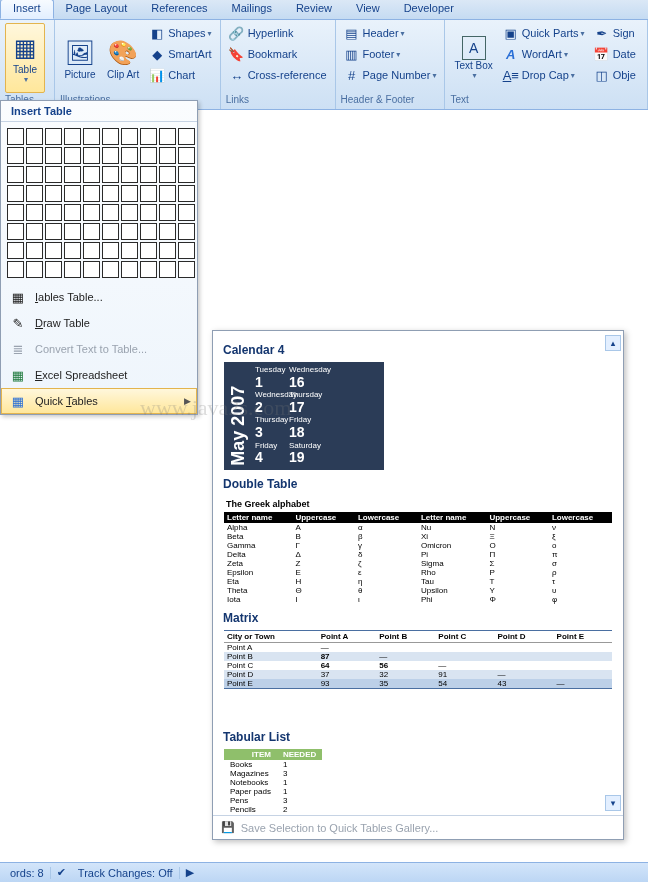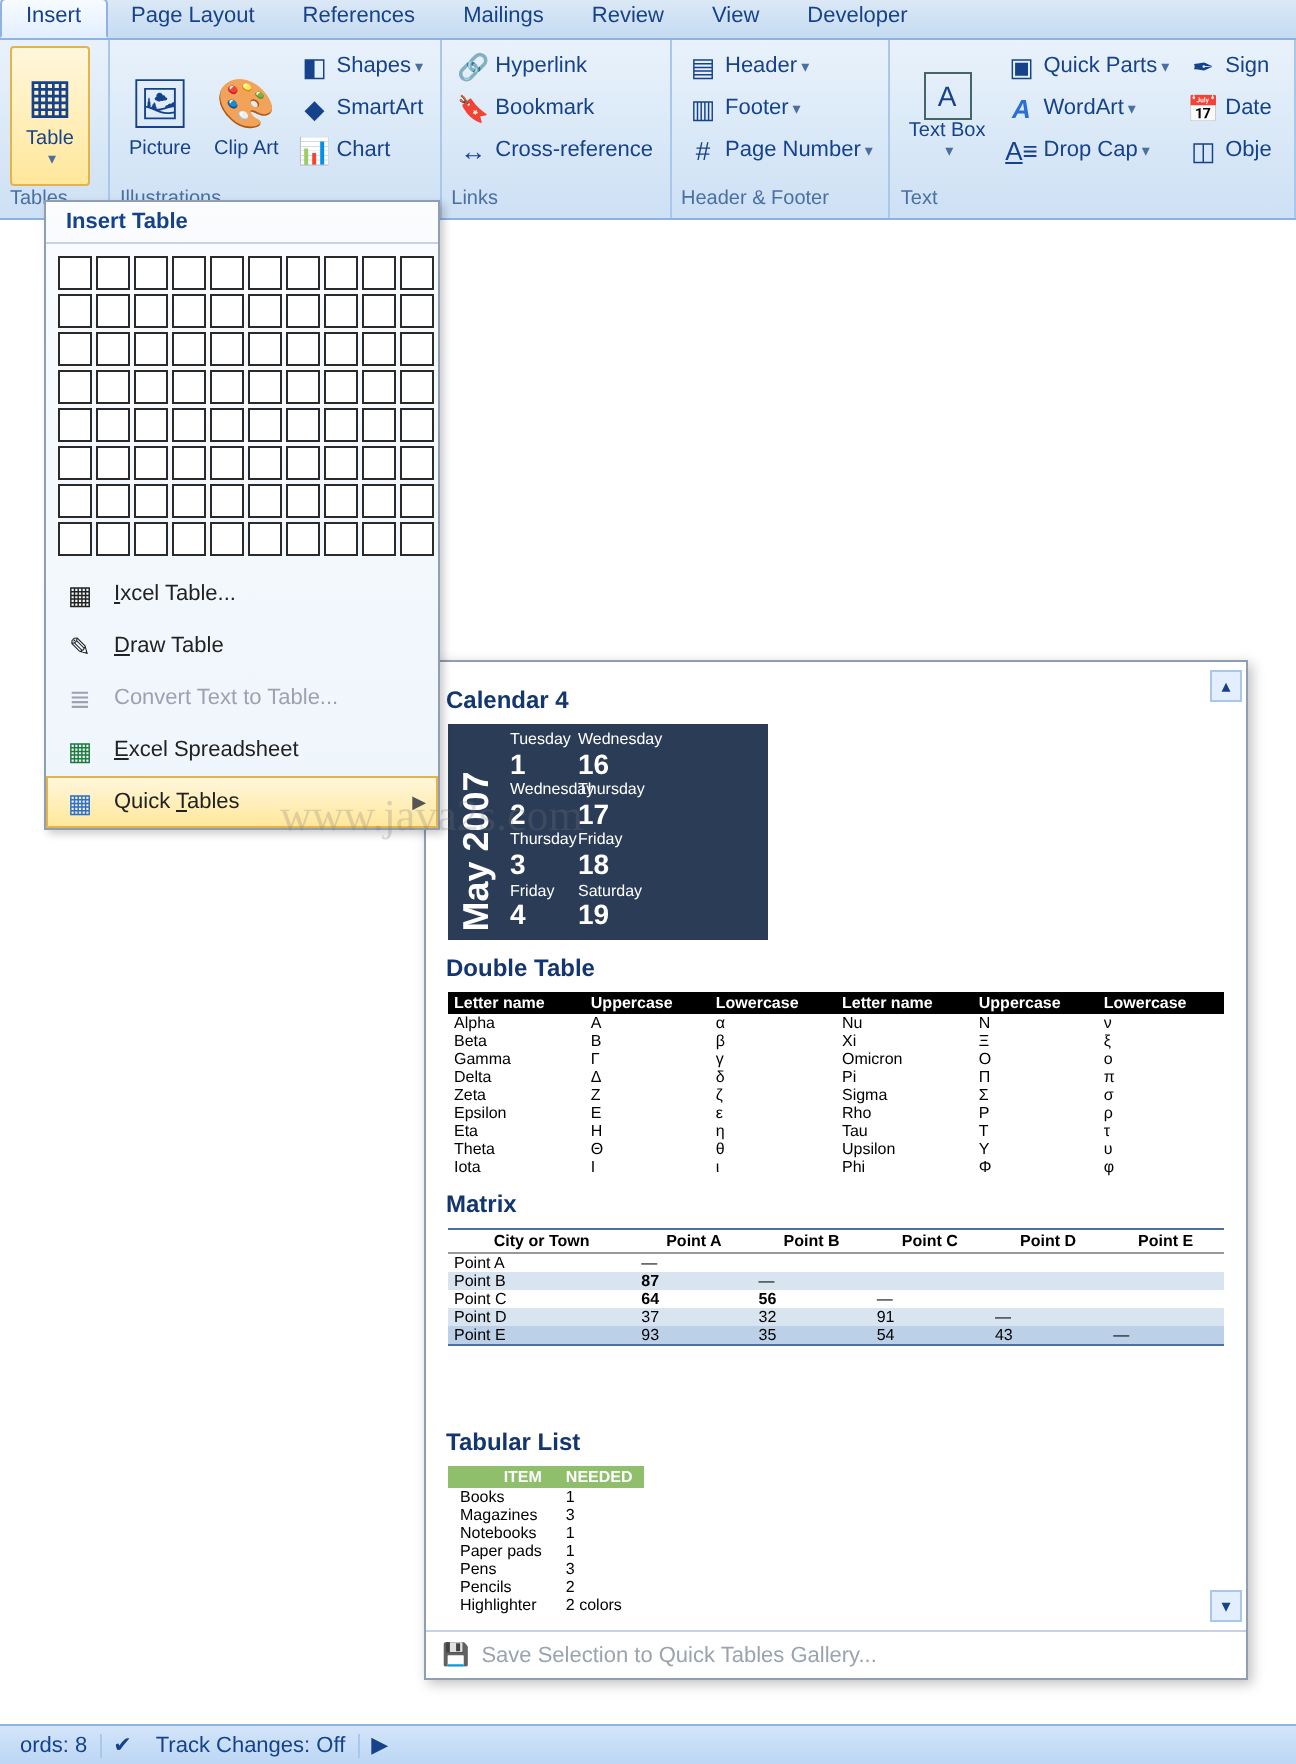--- a/index.html
+++ b/index.html
@@ -12,21 +12,21 @@
 .group-label{font-size:10px;color:#4a6fa1;text-align:left;padding:1px 0}
 .group-body{display:flex;gap:3px;flex:1}
 .bigbtn{display:flex;flex-direction:column;align-items:center;justify-content:center;padding:3px 4px;font-size:10px;color:#15428b;cursor:pointer;border-radius:2px}
 .bigbtn:hover,.bigbtn.active{background:linear-gradient(#fff7dc,#ffe79b);border:1px solid #e3b44e;padding:2px 3px}
 .bigbtn .ic{width:32px;height:32px;display:flex;align-items:center;justify-content:center;font-size:24px}
 .smallbtn{display:flex;align-items:center;font-size:11px;color:#15428b;padding:2px 3px;cursor:pointer;white-space:nowrap}
 .smallbtn .sic{width:16px;height:16px;margin-right:3px;display:inline-flex;align-items:center;justify-content:center;font-size:13px}
 .col{display:flex;flex-direction:column;gap:1px}
 .dd{font-size:8px;margin-left:2px;color:#4a6fa1}
 
-.panel{position:absolute;left:22px;top:100px;width:198px;background:linear-gradient(#fafcfe,#eef5fc);border:1px solid #8f9eb3;box-shadow:2px 2px 4px rgba(0,0,0,.2);z-index:10}
+.panel{position:absolute;left:0;top:100px;width:198px;background:linear-gradient(#fafcfe,#eef5fc);border:1px solid #8f9eb3;box-shadow:2px 2px 4px rgba(0,0,0,.2);z-index:10}
 .panel-title{padding:4px 10px;font-size:11px;font-weight:bold;color:#15428b;border-bottom:1px solid #c6d3e4}
 .grid{padding:6px;display:grid;grid-template-columns:repeat(10,17px);grid-template-rows:repeat(8,17px);gap:2px}
 .cell{width:17px;height:17px;border:1px solid #2a2a2a;background:#fff}
 .mitem{display:flex;align-items:center;padding:4px 6px;font-size:11px;color:#222;cursor:pointer}
 .mitem.disabled{color:#9aa3af}
 .mitem .mic{width:22px;height:18px;margin-right:6px;display:inline-flex;align-items:center;justify-content:center;font-size:13px}
 .mitem.hi{background:linear-gradient(#fff7dc,#ffe79b);border:1px solid #e3b44e;padding:3px 5px}
 .mitem .arrow{margin-left:auto;font-size:9px;color:#555}
 
 .gallery{position:absolute;left:212px;top:330px;width:412px;height:510px;background:#fff;border:1px solid #8f9eb3;box-shadow:2px 2px 6px rgba(0,0,0,.25);z-index:9;display:flex;flex-direction:column}
@@ -34,21 +34,21 @@
 .gtitle{font-size:12px;font-weight:bold;color:#14366f;margin:6px 0 4px}
 .preview{border:1px solid transparent;margin-bottom:4px}
 .cal{display:flex;background:#2b3c57;color:#fff;width:160px;padding:4px;gap:6px}
 .cal .mon{writing-mode:vertical-rl;transform:rotate(180deg);font-size:18px;font-weight:bold;display:flex;align-items:center}
 .cal .days{display:grid;grid-template-columns:28px 40px;font-size:8px;line-height:1.1;gap:1px 6px}
 .cal .days .big{font-size:14px;font-weight:bold}
 .greek-title{font-size:9px;font-weight:bold;padding:3px 2px}
 .gtable{width:100%;border-collapse:collapse;font-size:8px}
 .gtable.h th{background:#000;color:#fff;text-align:left;padding:1px 3px}
 .gtable td{padding:0 3px;text-align:left}
-.matrix th{background:#fff;text-align:center;border-bottom:1px solid #999;font-size:8px;padding:1px 3px}
+.matrix th{background:#fff;text-align:left;border-bottom:1px solid #999;font-size:8px;padding:1px 3px}
 .matrix td{font-size:8px;padding:0 3px}
 .matrix tr.alt{background:#d9e4f1}
 .matrix tr.dark{background:#bcd0e8}
 .matrix{border-top:1.5px solid #4a6fa1;border-bottom:1.5px solid #4a6fa1;width:100%;border-collapse:collapse}
 .tlist{border-collapse:collapse;font-size:8px}
 .tlist th{background:#8fbf6b;color:#fff;padding:1px 6px;text-align:right}
 .tlist td{padding:0 6px}
 .gfooter{border-top:1px solid #c6d3e4;padding:5px 8px;font-size:11px;color:#9aa3af;display:flex;align-items:center;gap:6px}
 .scrollbtn{position:absolute;right:2px;width:16px;height:16px;background:#e3efff;border:1px solid #a9c7e8;display:flex;align-items:center;justify-content:center;font-size:9px;color:#15428b}
 
@@ -276,21 +276,21 @@
       <div class="cell"></div>
       <div class="cell"></div>
       <div class="cell"></div>
       <div class="cell"></div>
       <div class="cell"></div>
       <div class="cell"></div>
       <div class="cell"></div>
     </div>
   <div class="mitem">
       <span class="mic">▦</span>
-      <span><span class="u">I</span><span>xcel Table...</span></span>
+      <span><span class="u">I</span><span>ables Table...</span></span>
     </div>
   <div class="mitem">
       <span class="mic">✎</span>
       <span><span class="u">D</span><span>raw Table</span></span>
     </div>
   <div class="mitem disabled">
       <span class="mic">≣</span>
       <span>Convert Text to Table...</span>
     </div>
   <div class="mitem">
@@ -344,20 +344,21 @@
             <div>
               <div>Saturday</div>
               <div class="big">19</div>
             </div>
           </div>
       </div>
     </div>
 
     <div class="gtitle">Double Table</div>
     <div class="preview">
+      <div class="greek-title">The Greek alphabet</div>
       <table class="gtable h" id="greektbl">
           <thead>
             <tr id="greekhead">
               <th>Letter name</th>
               <th>Uppercase</th>
               <th>Lowercase</th>
               <th>Letter name</th>
               <th>Uppercase</th>
               <th>Lowercase</th>
             </tr>

